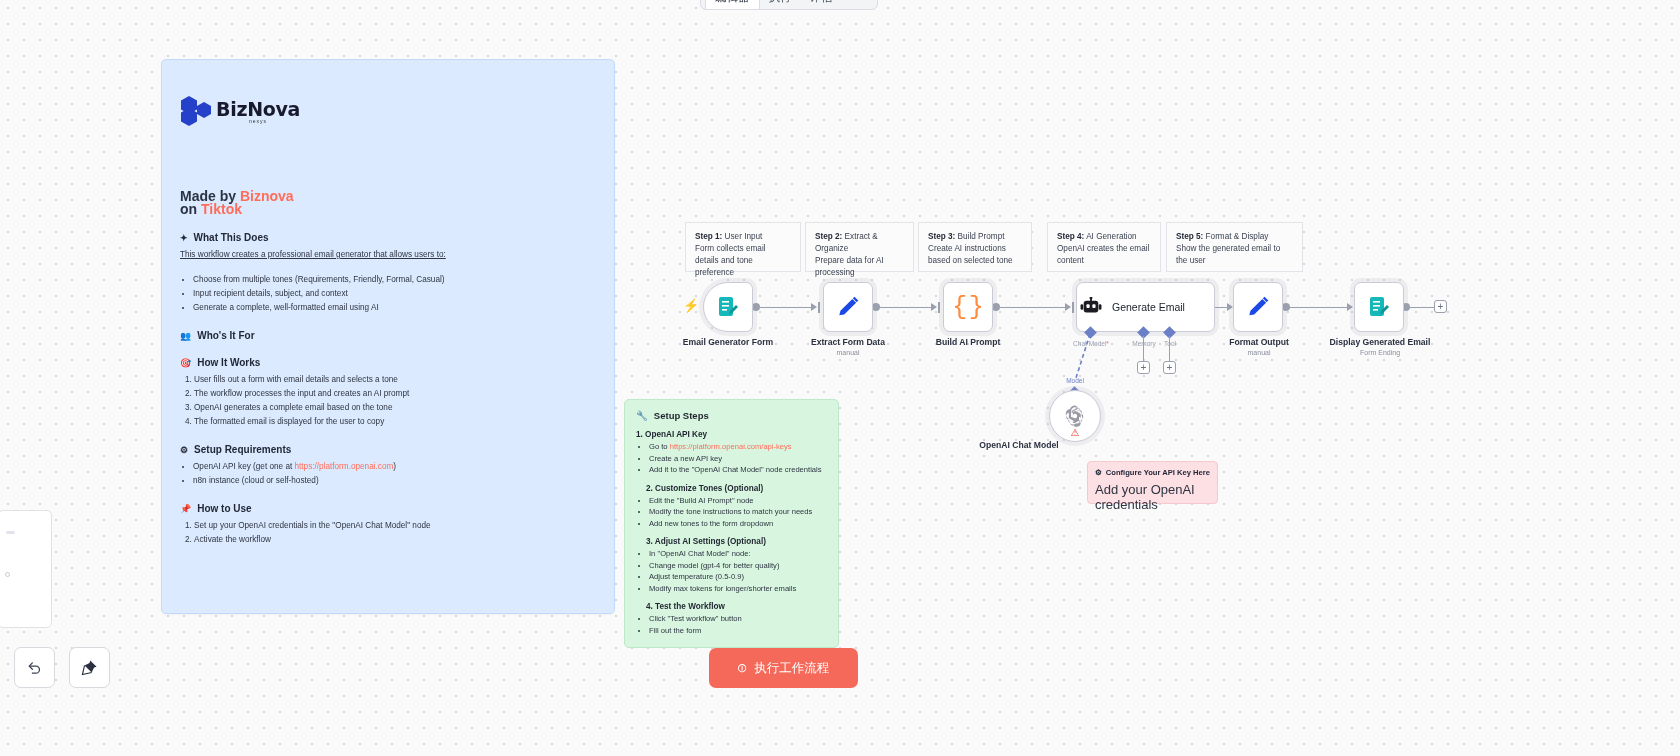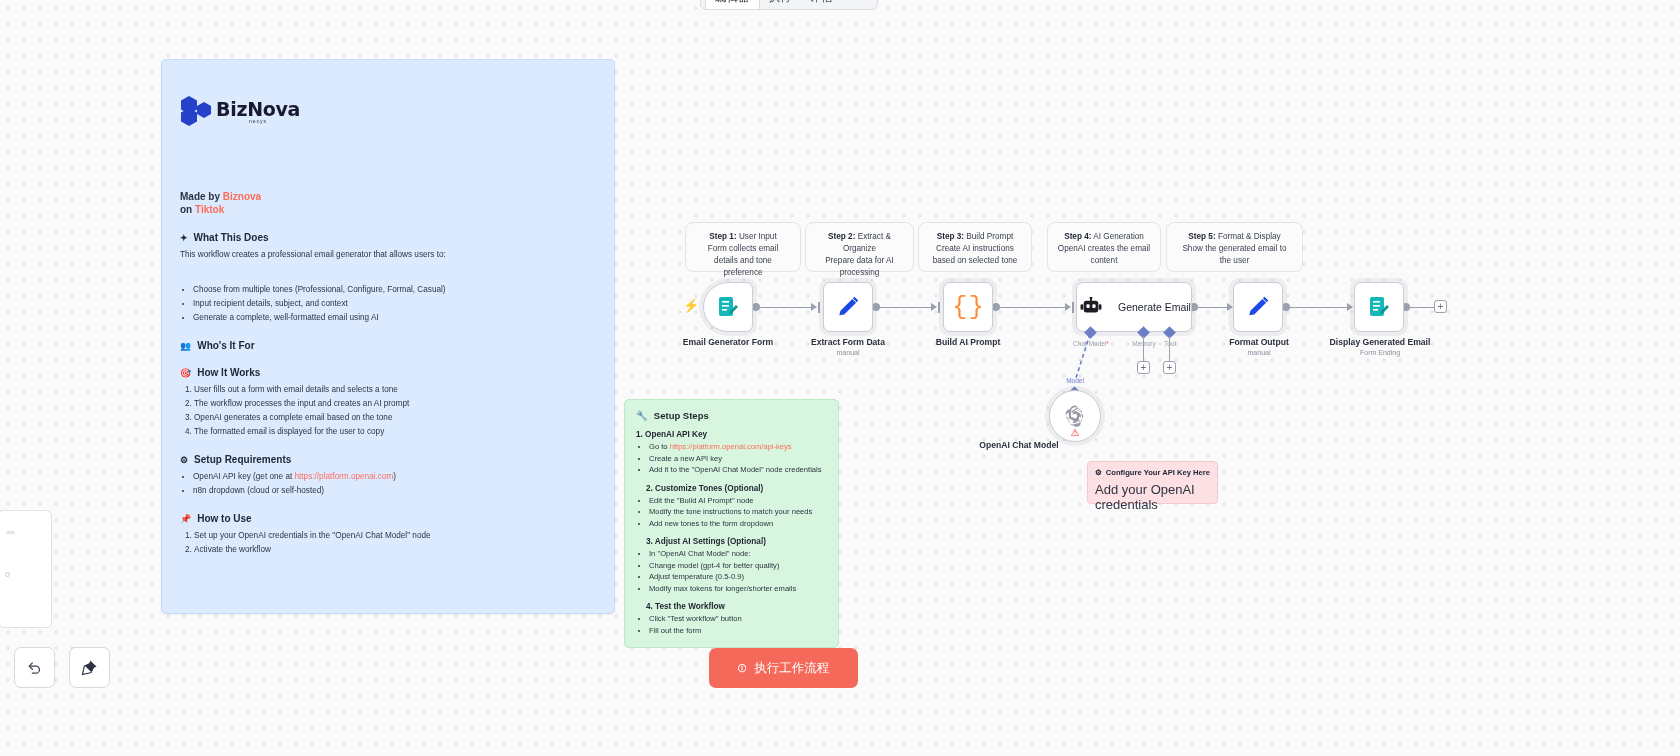--- a/index.html
+++ b/index.html
@@ -35,47 +35,47 @@
     position:absolute; left:161px; top:59px; width:454px; height:555px;
     background:#dbeafe; border:1px solid #c3dafc; border-radius:5px;
     padding:0; overflow:hidden;
     box-shadow:0 1px 2px rgba(0,0,0,0.04);
   }
   #logo-wrap { position:absolute; left:18px; top:35px; display:flex; align-items:center; }
   .logo-text { font-family:"DejaVu Sans", sans-serif; font-weight:bold; font-size:19px; color:#1a1a2e; letter-spacing:-0.3px; }
   .logo-sub { font-size:5px; color:#333; letter-spacing:1px; text-align:center; margin-top:-2px;}
   #note-body { position:absolute; left:18px; top:122px; right:14px; }
   #note-title { font-size:15.5px; font-weight:bold; color:#1f2430; letter-spacing:-0.1px; }
-  #made-by { font-size:10px; color:#2c3245; margin-top:8px; line-height:13px; font-weight:bold;}
+  #made-by { font-size:14px; color:#2c3245; margin-top:8px; line-height:13px; font-weight:bold;}
   #made-by a, .lnk { color:#ff6d5a; text-decoration:none; }
   .sec { margin-top:16px; }
   .sec-h { font-size:10px; font-weight:bold; color:#222838; display:flex; align-items:center; gap:6px; margin-bottom:5px;}
   .sec-h .emo { font-size:9px; }
   .sec p, .sec li { font-size:8.2px; color:#2e3442; line-height:13px; }
-  .sec p { margin-bottom:22px; }
+  .sec p { margin-bottom:12px;text-decoration:underline; }
   .sec ul { margin-left:13px; }
   .sec ol { margin-left:14px; }
   .sec li { margin-bottom:1px; }
 
   
   .stepnote {
-    position:absolute; background:#fbfbfc; border:1px solid #e3e4e9; border-radius:8px;
-    padding:8px 9px; font-size:8.2px; color:#3b4250; line-height:12px;text-align:center;
+    position:absolute; background:#fbfbfc; border:1px solid #e3e4e9; border-radius:0;
+    padding:8px 9px; font-size:8.2px; color:#3b4250; line-height:12px;
   }
   .stepnote b { color:#1f2430; }
 
   
   .node {
     position:absolute; width:50px; height:50px; background:#fff;
     border:1px solid #c9ccd6; border-radius:7px;
     display:flex; align-items:center; justify-content:center;
     box-shadow:0 0 0 4px rgba(160,165,180,0.14);
   }
   .node.trigger { border-top-left-radius:26px; border-bottom-left-radius:26px; }
-  .node.wide { width:116px; justify-content:flex-start; padding-left:3px; gap:16px;}
+  .node.wide { width:139px; justify-content:flex-start; padding-left:3px; gap:10px;}
   .node-label {
     position:absolute; font-size:8.6px; color:#2b3140; font-weight:bold;
     text-align:center; white-space:nowrap; transform:translateX(-50%);
   }
   .node-sub {
     position:absolute; font-size:7px; color:#8a8f9c; text-align:center;
     white-space:nowrap; transform:translateX(-50%);
   }
   .conn { position:absolute; height:1px; background:#9aa0ae; }
   .dot { position:absolute; width:8px; height:8px; border-radius:50%; background:#9aa0ae; }
@@ -171,21 +171,21 @@
       <span>on </span><a class="lnk" href="#">Tiktok</a>
     </div>
     <div id="sections-host">
         <div class="sec">
           <div class="sec-h">
             <span class="emo">✦</span>
             <span>What This Does</span>
           </div>
           <p>This workflow creates a professional email generator that allows users to:</p>
           <ul>
-            <li>Choose from multiple tones (Professional, Configure, Formal, Casual)</li>
+            <li>Choose from multiple tones (Requirements, Friendly, Formal, Casual)</li>
             <li>Input recipient details, subject, and context</li>
             <li>Generate a complete, well-formatted email using AI</li>
           </ul>
         </div>
         <div class="sec">
           <div class="sec-h">
             <span class="emo">👥</span>
             <span>Who's It For</span>
           </div>
         </div>
@@ -201,21 +201,21 @@
             <li>The formatted email is displayed for the user to copy</li>
           </ol>
         </div>
         <div class="sec">
           <div class="sec-h">
             <span class="emo">⚙</span>
             <span>Setup Requirements</span>
           </div>
           <ul>
             <li>OpenAI API key (get one at <a class="lnk" href="#">https://platform.openai.com</a>)</li>
-            <li>n8n dropdown (cloud or self-hosted)</li>
+            <li>n8n instance (cloud or self-hosted)</li>
           </ul>
         </div>
         <div class="sec">
           <div class="sec-h">
             <span class="emo">📌</span>
             <span>How to Use</span>
           </div>
           <ol>
             <li>Set up your OpenAI credentials in the "OpenAI Chat Model" node</li>
             <li>Activate the workflow</li>

